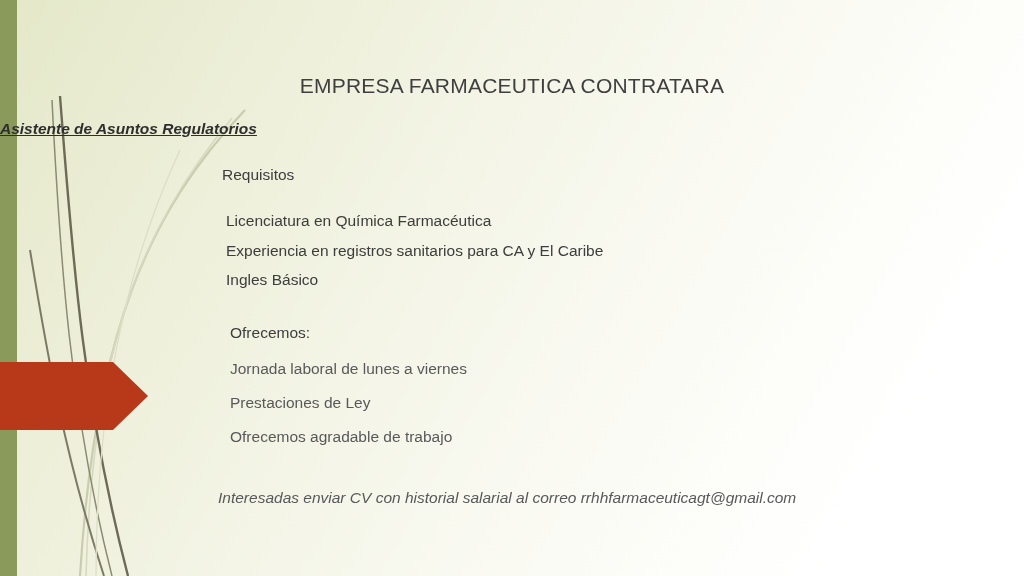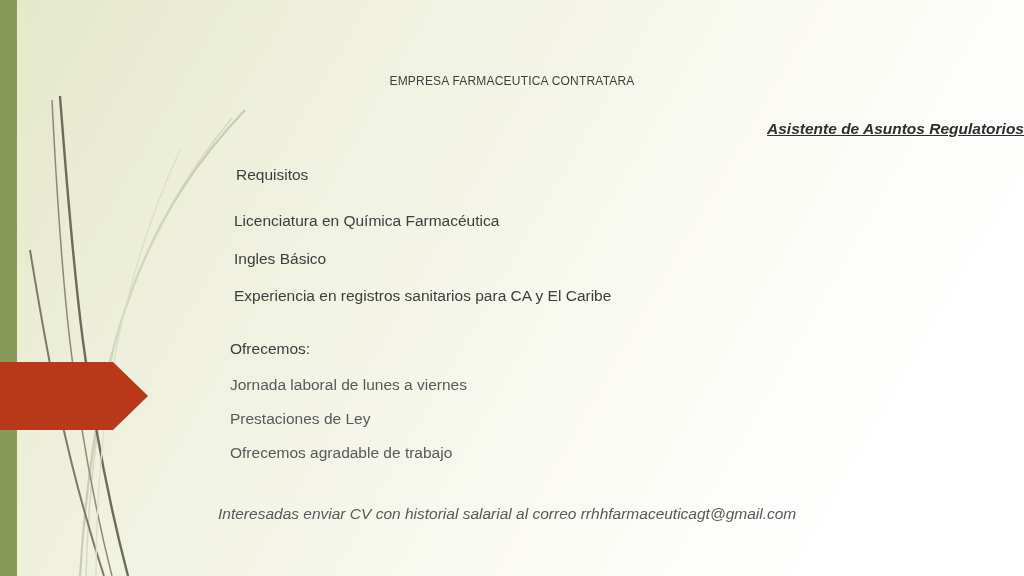--- a/index.html
+++ b/index.html
@@ -58,59 +58,59 @@
     width: 1024px;
     height: 576px;
   }
 
   .company-title {
     position: absolute;
     left: 0;
     top: 74px;
     width: 1024px;
     text-align: center;
-    font-size: 12px;
+    font-size: 21px;
     color: #3f3f3f;
     letter-spacing: .2px;
   }
 
   .job-title {
     position: absolute;
     left: 0;
     top: 120px;
     width: 1024px;
-    text-align: right;
+    text-align: left;
     font-size: 15.5px;
     font-weight: bold;
     font-style: italic;
     text-decoration: underline;
     color: #2e2e2e;
   }
 
   .body-block {
     position: absolute;
     left: 218px;
     top: 164px;
     width: 700px;
     color: #3d3d3d;
     font-size: 15.5px;
     line-height: 21.8px;
   }
 
   .req-heading {
-    margin: 0 0 24px 18px;
+    margin: 0 0 24px 4px;
   }
   .req-list {
     margin: 0;
     padding: 0;
     list-style: none;
     max-width: 690px;
   }
   .req-list li {
-    margin: 16px;
+    margin: 8px;
   }
 
   .offer-heading {
     margin: 31px 0 14px 12px;
   }
 
   .offer-list {
     margin: 0;
     padding: 0;
     list-style: none;
@@ -151,22 +151,22 @@
     <div class="company-title">EMPRESA FARMACEUTICA CONTRATARA</div>
 
     <div class="job-title">Asistente de Asuntos Regulatorios</div>
 
     <div class="body-block">
 
       <p class="req-heading">Requisitos</p>
 
       <ul class="req-list">
         <li>Licenciatura en Química Farmacéutica</li>
+        <li>Experiencia en registros sanitarios para CA y El Caribe</li>
         <li>Ingles Básico</li>
-        <li>Experiencia en registros sanitarios para CA y El Caribe</li>
       </ul>
 
       <p class="offer-heading">Ofrecemos:</p>
 
       <ul class="offer-list">
         <li>Jornada laboral de lunes a viernes</li>
         <li>Prestaciones de Ley</li>
         <li>Ofrecemos agradable de trabajo</li>
       </ul>
 

